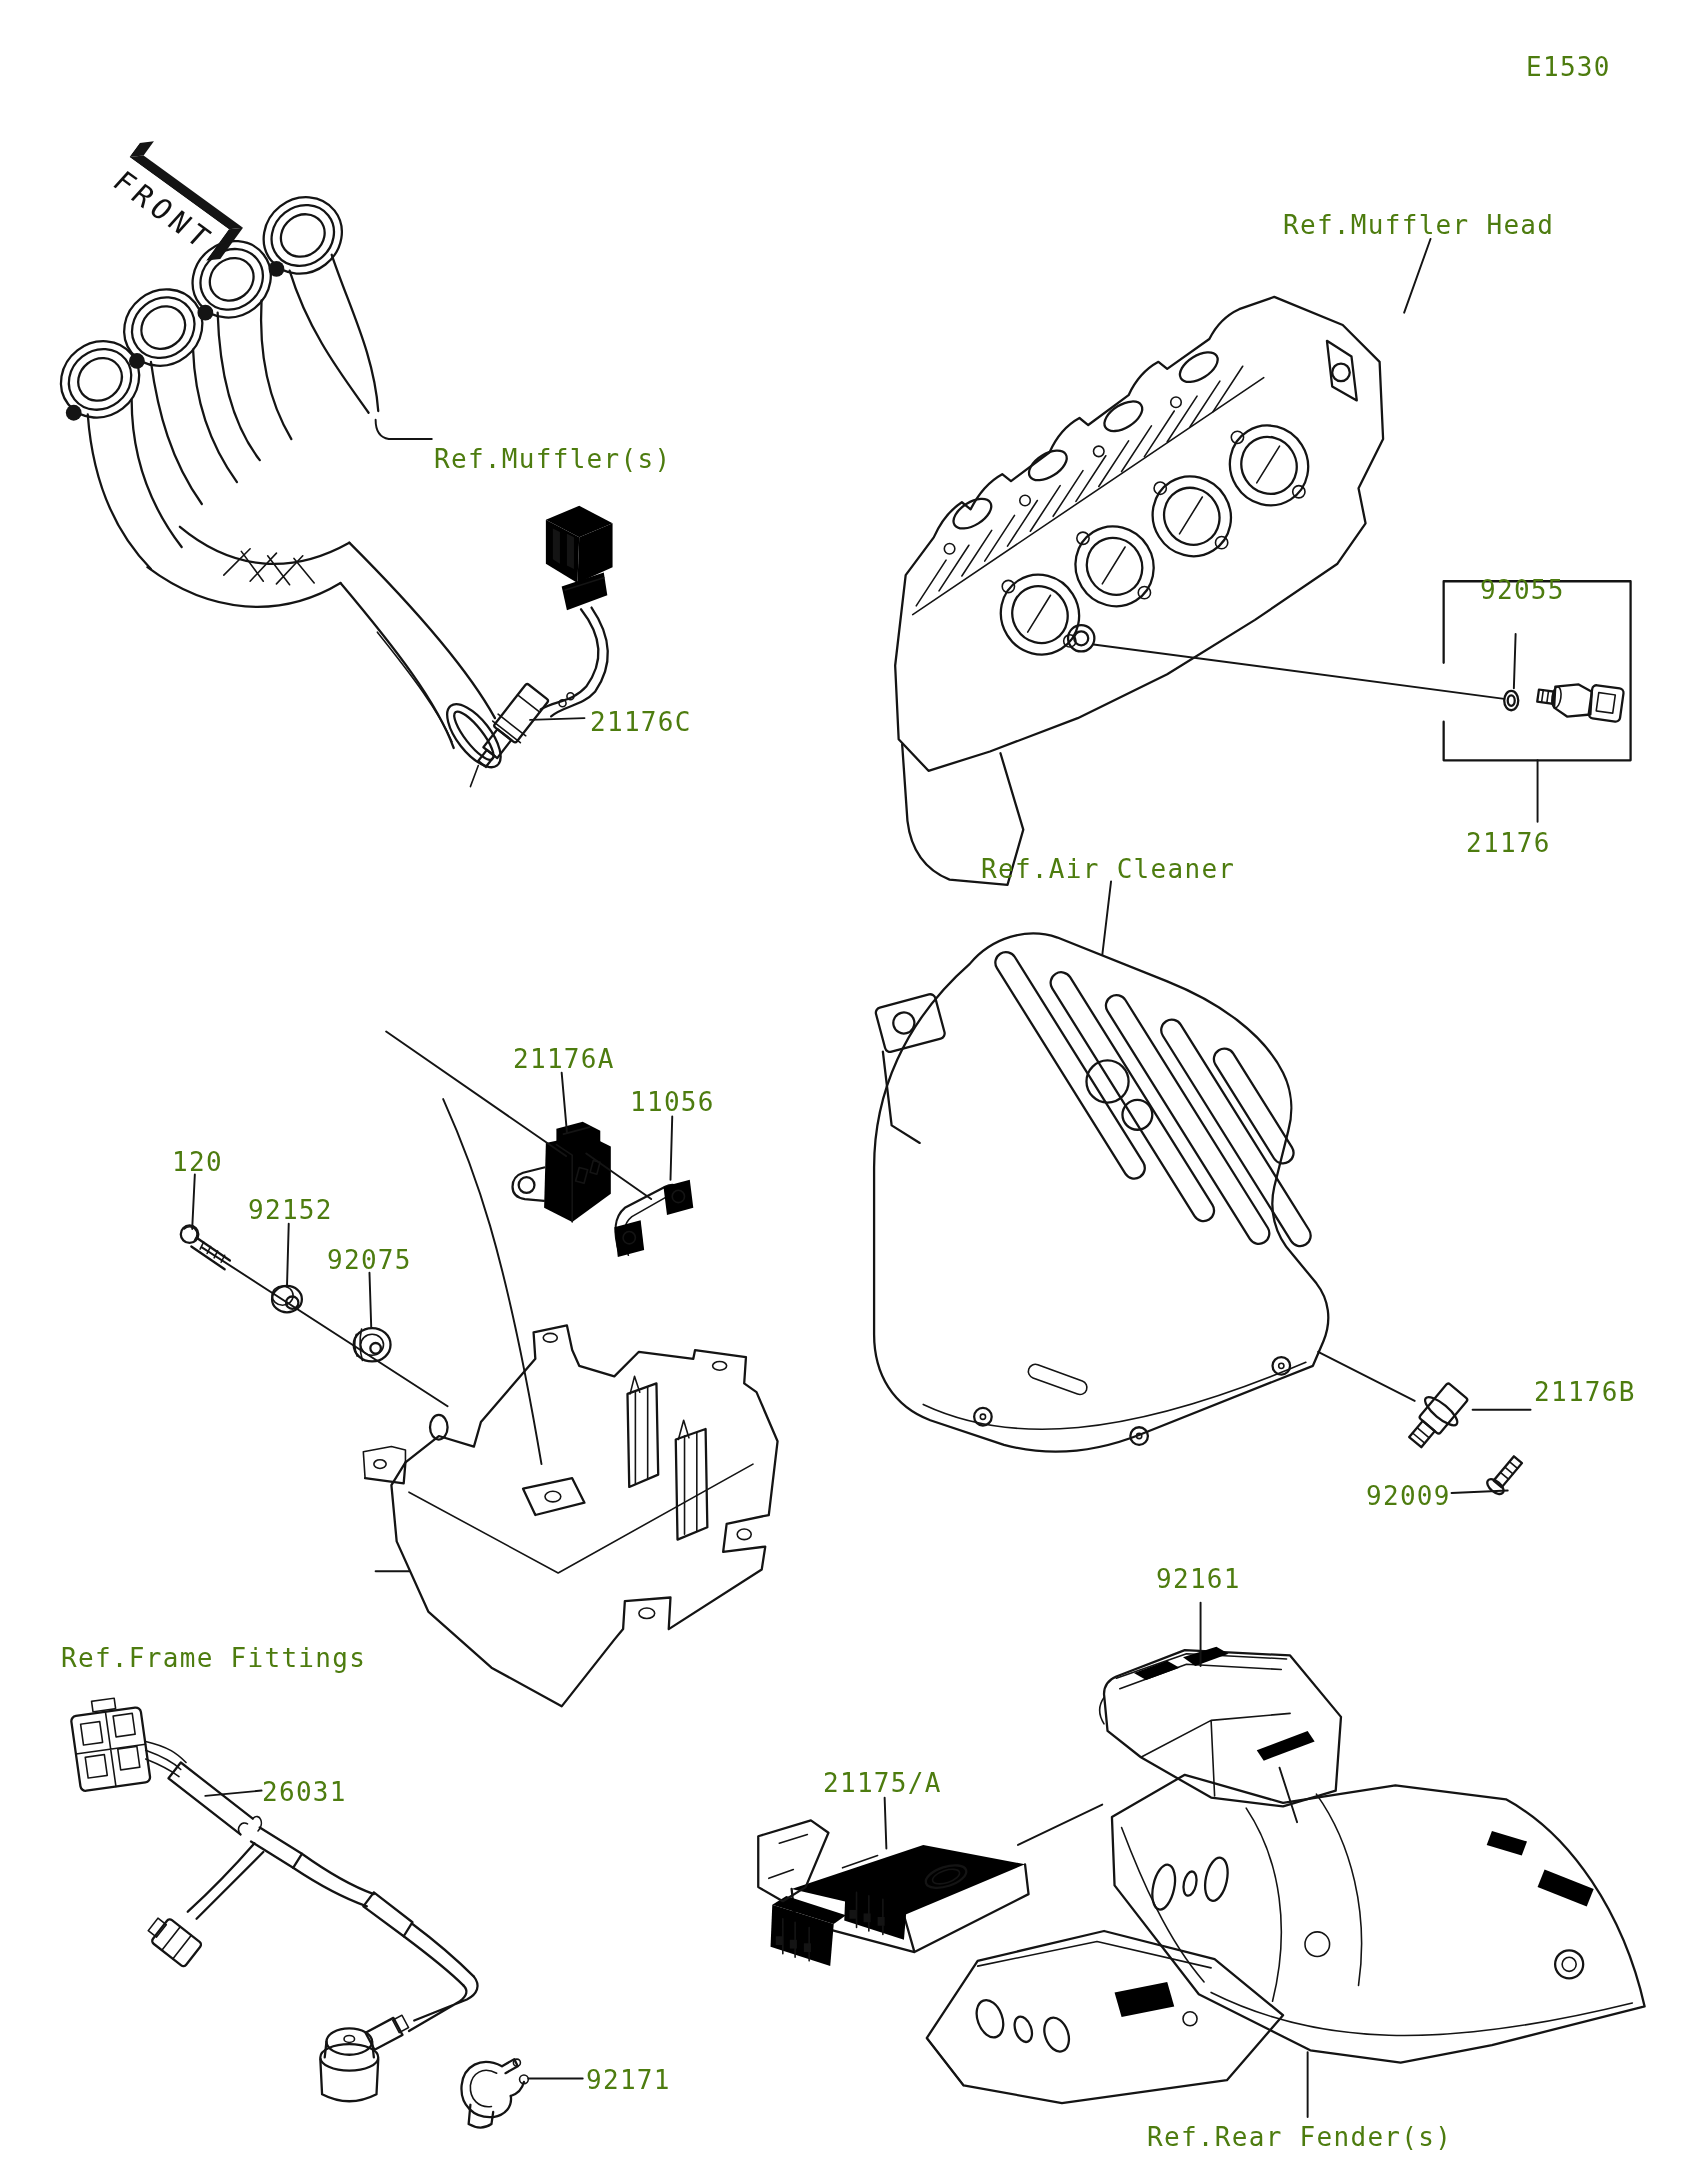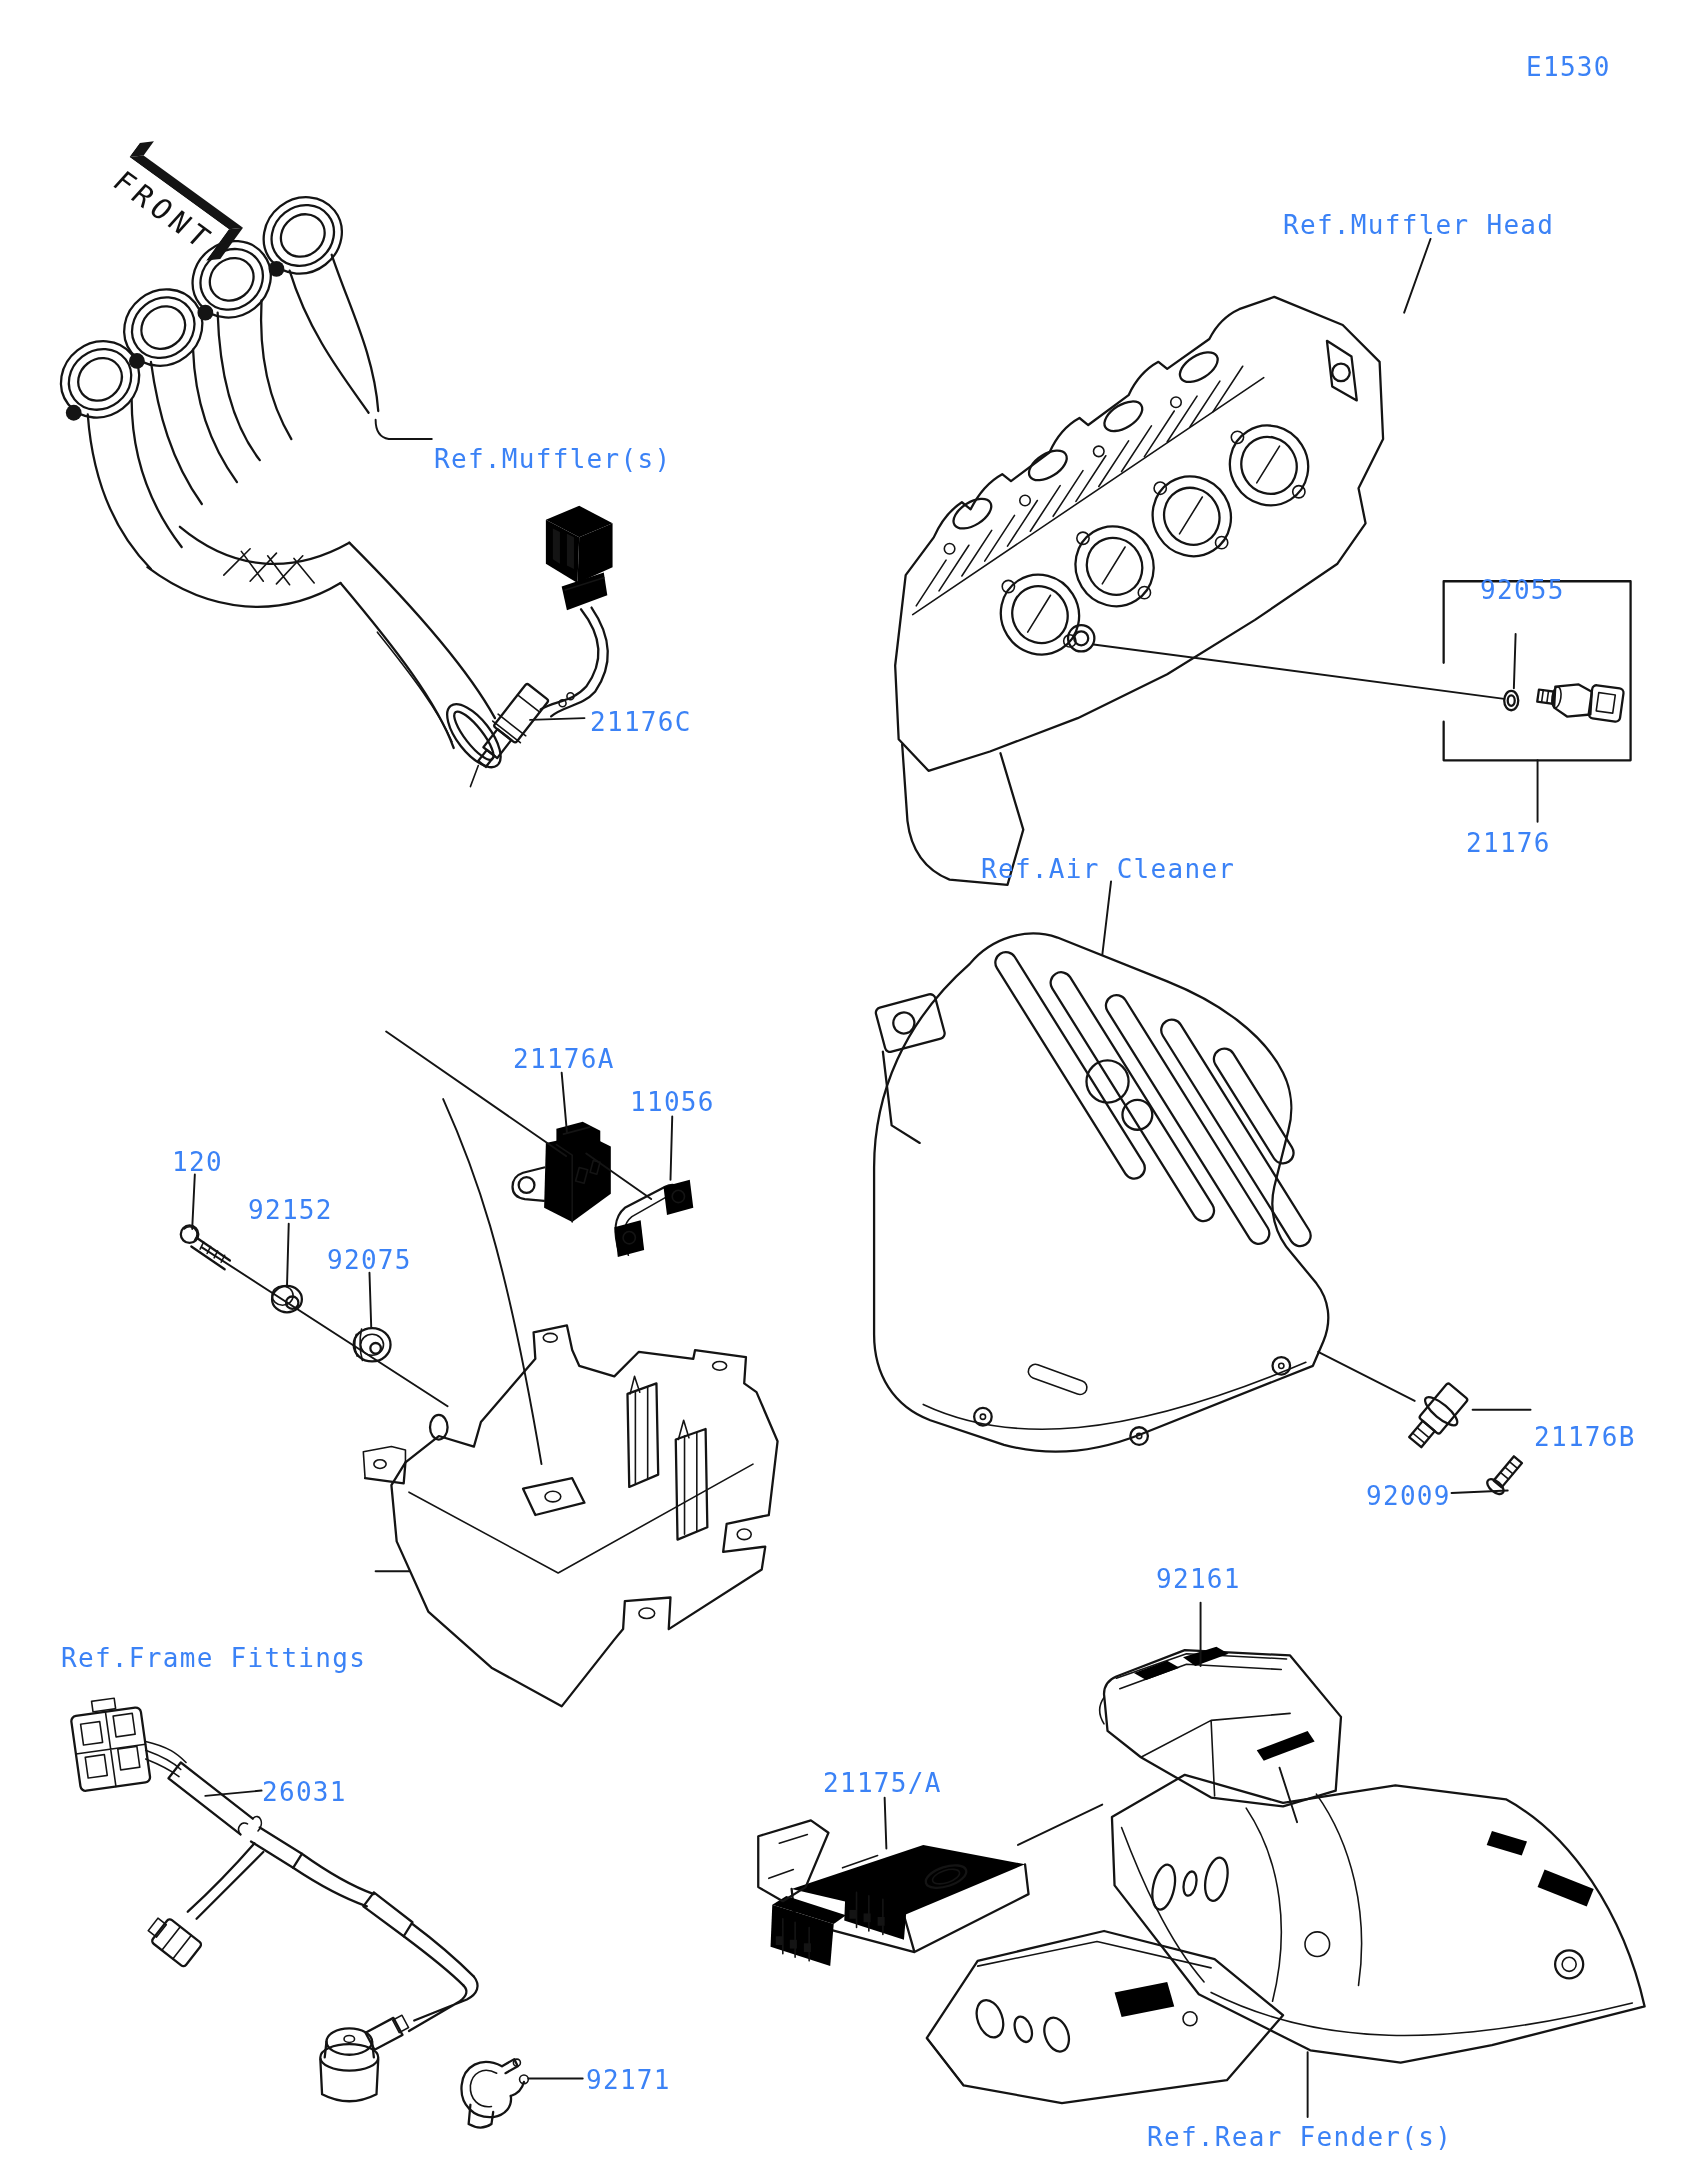--- a/index.html
+++ b/index.html
@@ -3,21 +3,21 @@
 <meta charset="utf-8">
 <style>
   html,body{margin:0;padding:0;background:#ffffff;}
   #stage{
     position:relative;width:1685px;height:2177px;background:#ffffff;
     font-family:"DejaVu Sans Mono",monospace;overflow:hidden;
   }
   #stage svg{position:absolute;left:0;top:0;}
   .lbl{
     position:absolute;font-size:26px;line-height:28px;letter-spacing:1.3px;
-    color:#3b82f6;white-space:nowrap;user-select:none;
+    color:#4d7c0f;white-space:nowrap;user-select:none;
   }
   svg path,svg ellipse,svg circle,svg rect,svg line,svg polyline{
     fill:none;stroke:#141414;stroke-width:2.6;stroke-linecap:round;stroke-linejoin:round;
   }
   svg .thin{stroke-width:1.8;}
   svg .leader{stroke-width:2.2;}
   svg .solid{fill:#141414;stroke:none;}
   svg .wface{fill:#ffffff;}
   svg text{font-family:"DejaVu Sans Mono",monospace;fill:#111;stroke:none;}
 </style>
@@ -434,21 +434,21 @@
   <div class="lbl" style="left:1480px;top:576px">92055</div>
   <div class="lbl" style="left:1466px;top:829px">21176</div>
   <div class="lbl" style="left:590px;top:708px">21176C</div>
   <div class="lbl" style="left:981px;top:855px">Ref.Air Cleaner</div>
   <div class="lbl" style="left:513px;top:1045px">21176A</div>
   <div class="lbl" style="left:630px;top:1088px">11056</div>
   <div class="lbl" style="left:172px;top:1148px">120</div>
   <div class="lbl" style="left:248px;top:1196px">92152</div>
   <div class="lbl" style="left:327px;top:1246px">92075</div>
   <div class="lbl" style="left:61px;top:1644px">Ref.Frame Fittings</div>
-  <div class="lbl" style="left:1534px;top:1423px">21176B</div>
+  <div class="lbl" style="left:1534px;top:1378px">21176B</div>
   <div class="lbl" style="left:1366px;top:1482px">92009</div>
   <div class="lbl" style="left:1156px;top:1565px">92161</div>
   <div class="lbl" style="left:823px;top:1769px">21175/A</div>
   <div class="lbl" style="left:262px;top:1778px">26031</div>
   <div class="lbl" style="left:586px;top:2066px">92171</div>
   <div class="lbl" style="left:1147px;top:2123px">Ref.Rear Fender(s)</div>
 
 </div>
 
 

